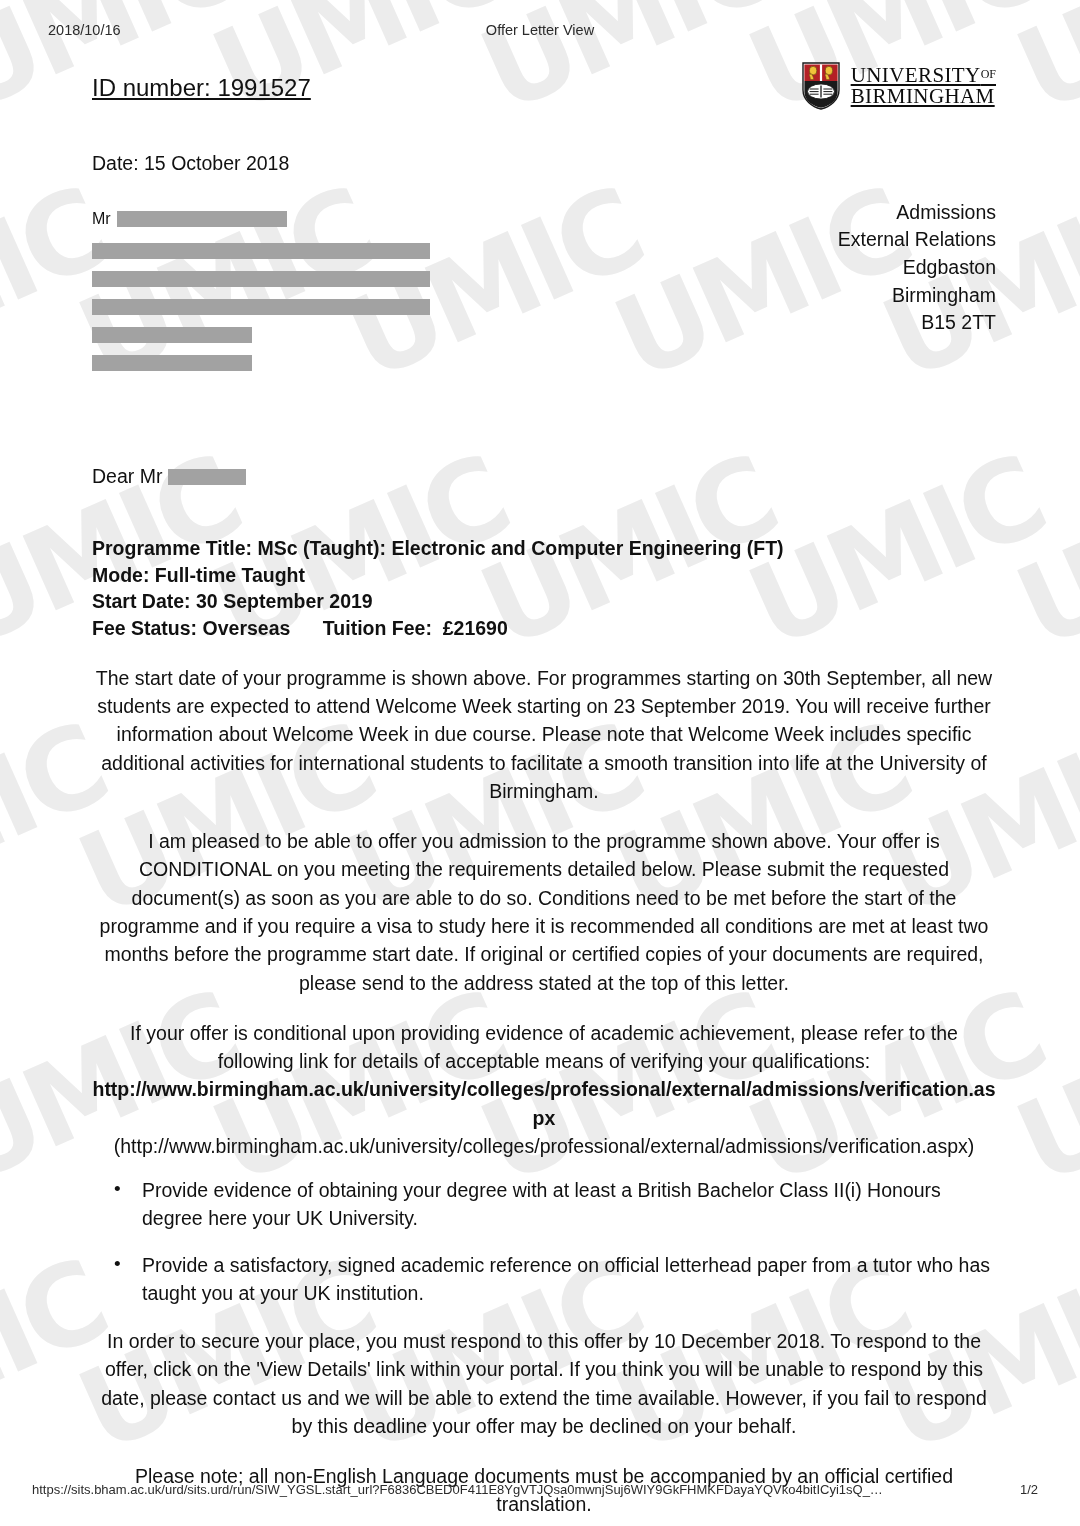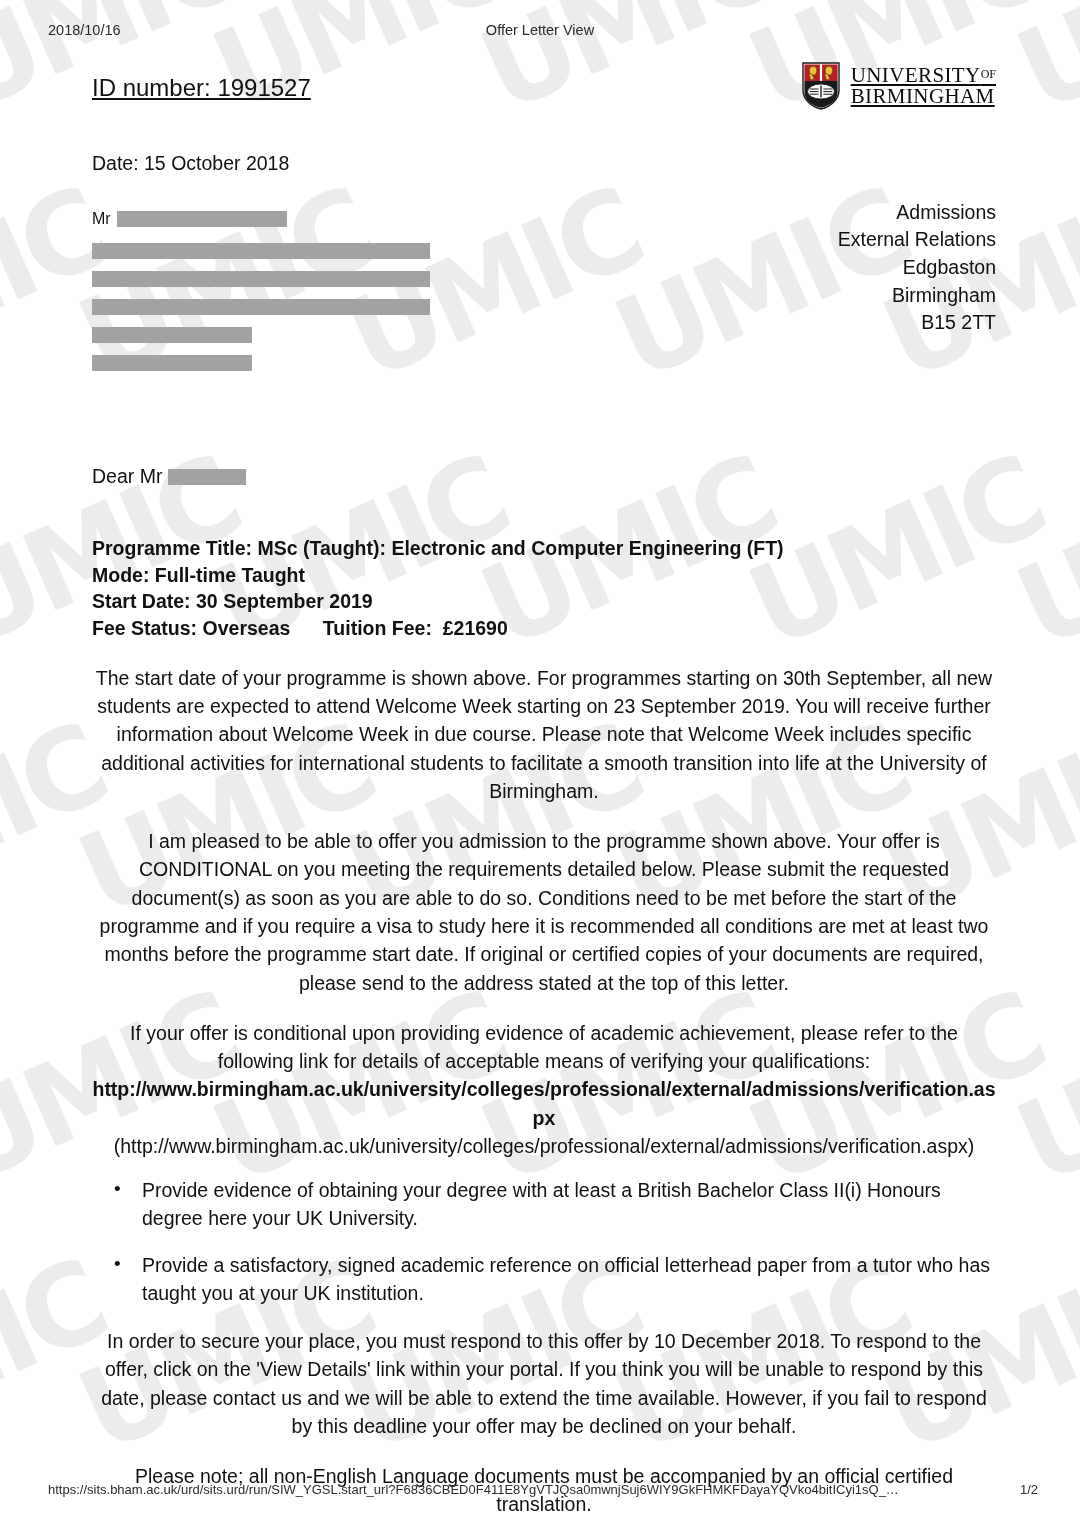--- a/index.html
+++ b/index.html
@@ -67,21 +67,21 @@
   
   .print-footer {
     position: absolute;
     bottom: 24px;
     left: 0;
     width: 1080px;
     height: 20px;
     font-size: 13px;
     color: #2b2b2b;
   }
-  .print-footer .pf-url { position: absolute; left: 48px; top: 0; white-space: nowrap; }
+  .print-footer .pf-url { position: absolute; left: 32px; top: 0; white-space: nowrap; }
   .print-footer .pf-page { position: absolute; right: 42px; top: 0; }
 
   
   .letter {
     position: absolute;
     left: 92px;
     top: 62px;
     width: 904px;
     font-size: 19.5px;
     line-height: 1.36;

